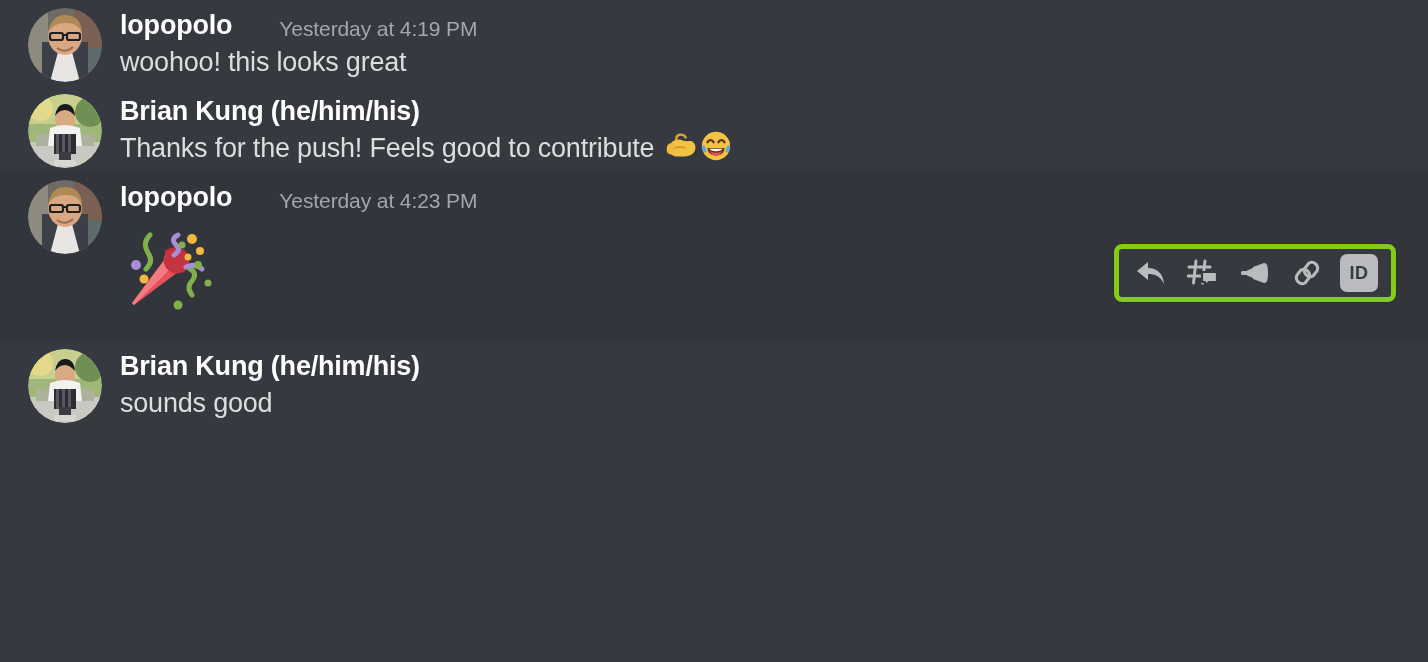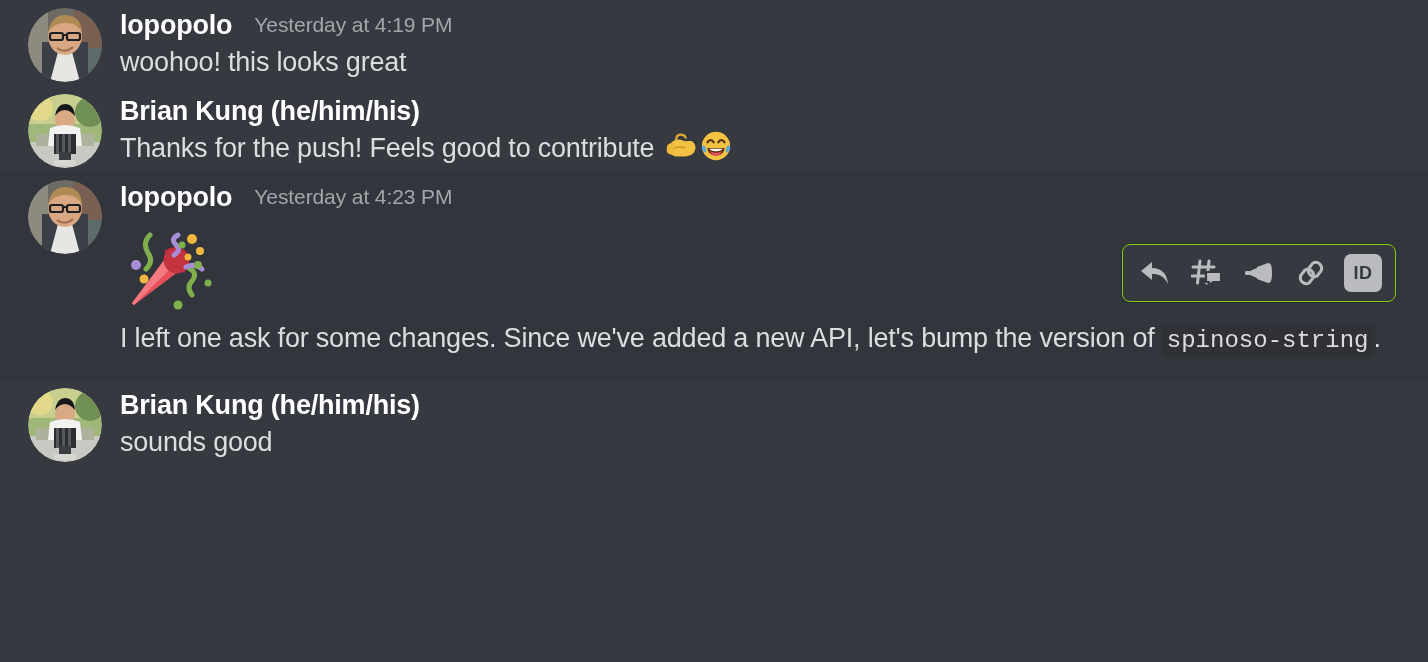--- a/index.html
+++ b/index.html
@@ -48,23 +48,24 @@
 
   
   .msg-body {
     flex: 1;
     min-width: 0;
     padding-top: 2px;
   }
 
   .msg-head {
     display: flex;
-    align-items: center;
+    align-items: flex-end;
     line-height: 1.15;
     white-space: nowrap;
+    gap: 25px;
   }
 
   .author {
     font-size: 27px;
     font-weight: bold;
     color: #ffffff;
     letter-spacing: -0.2px;
   }
 
   .timestamp {
@@ -112,21 +113,21 @@
 
   
   .hover-toolbar {
     position: absolute;
     top: 244px;
     right: 32px;
     height: 58px;
     display: flex;
     align-items: center;
     background: #36393f;
-    border: 1px solid #84cc16;
+    border: 5px solid #84cc16;
     border-radius: 8px;
     box-shadow: 0 0 0 1px rgba(4,4,5,0.15);
     padding: 0 6px;
   }
 
   .tb-btn {
     width: 52px;
     height: 46px;
     display: flex;
     align-items: center;
@@ -282,23 +283,20 @@
           <circle cx="80" cy="34" r="4" fill="#f0b840"></circle>
           <circle cx="68" cy="40" r="3.5" fill="#f0b840"></circle>
           <circle cx="62" cy="28" r="3.5" fill="#7fb04b"></circle>
           <circle cx="78" cy="48" r="4" fill="#7fb04b"></circle>
           <circle cx="16" cy="48" r="5" fill="#a88ed8"></circle>
           <circle cx="24" cy="62" r="4.5" fill="#f0b840"></circle>
           <circle cx="58" cy="88" r="4.5" fill="#7fb04b"></circle>
           <circle cx="88" cy="66" r="3.5" fill="#7fb04b"></circle>
         </svg>
       </div>
-      <div class="msg-text" style="margin-top:0;">
-        <span>I left one ask for some changes. Since we've added a new API, let's bump the version of </span><code class="inline-code">spinoso-string</code><span>.</span>
-      </div>
     </div>
   </div>
 
   <div class="message">
     <div class="avatar">
       <svg viewBox="0 0 74 74" preserveAspectRatio="xMidYMid slice" aria-hidden="true">
         <defs>
             <clipPath id="c4">
               <circle cx="37" cy="37" r="37"></circle>
             </clipPath>

